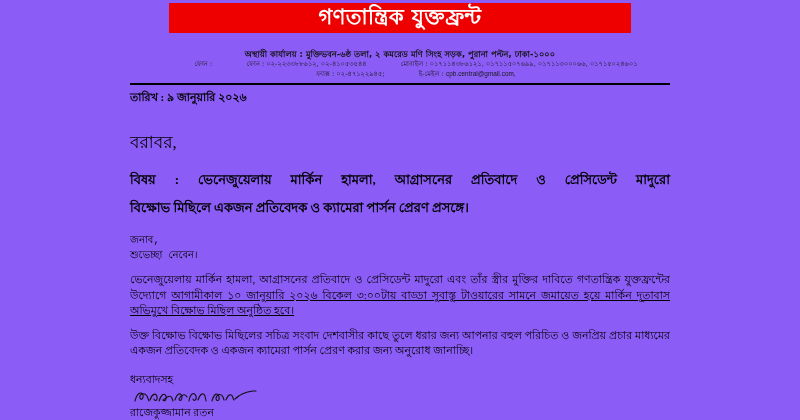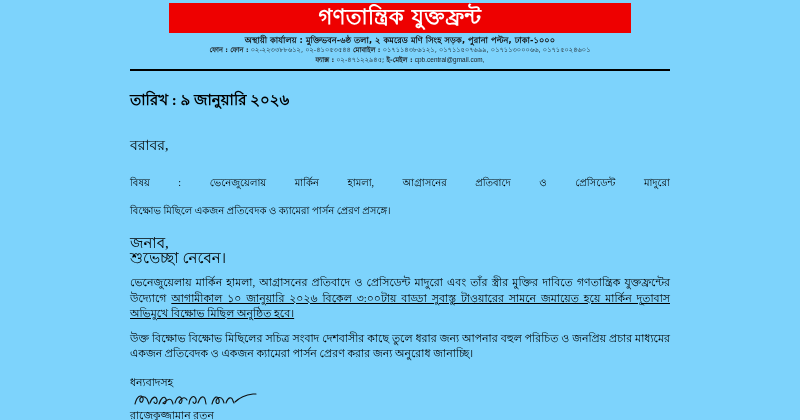--- a/index.html
+++ b/index.html
@@ -12,21 +12,21 @@
     background: #ffffff;
     font-family: "Liberation Serif", "DejaVu Serif", serif;
     color: #000000;
     overflow: hidden;
   }
 
   .page {
     position: relative;
     width: 800px;
     height: 420px;
-    background: #7dd3fc;
+    background: #8b5cf6;
     box-sizing: border-box;
   }
 
   
   .letterhead {
     padding-top: 3px;
   }
   .banner-row {
     display: flex;
     justify-content: center;
@@ -46,91 +46,93 @@
   }
 
   .addr-line {
     text-align: center;
     font-family: "DejaVu Sans", "Liberation Sans", sans-serif;
     font-weight: bold;
     font-size: 8.2px;
     line-height: 11px;
     color: #111111;
     letter-spacing: 0.1px;
-    margin-top: 2px;
+    margin-top: 16px;
   }
   .contact-line {
     text-align: center;
     font-family: "DejaVu Sans", "Liberation Sans", sans-serif;
     font-size: 6.6px;
     line-height: 9px;
     color: #1a1a1a;
     letter-spacing: 0.05px;
   }
   .contact-line .lbl {
-    font-weight: bold;
+    font-weight: normal;
+    margin-left: 32px;
   }
   .contact-line .mail {
     font-family: "Liberation Sans", sans-serif;
     font-size: 6.4px;
   }
 
   .rule {
     height: 2px;
     background: #000000;
     margin: 4px 130px 0 130px;
   }
 
   
   .content {
     padding: 0 130px 0 130px;
     font-size: 11.2px;
     line-height: 15px;
   }
 
   .date-line {
-    margin-top: 22px;
-    font-weight: bold;
-    font-size: 15px;
+    margin-top: 5px;
+    font-weight: bold;
+    font-size: 11px;
   }
 
   .recipient {
     margin-top: 20px;
     line-height: 16px;
   }
   .recipient div {
-    font-size: 14px;
+    font-size: 17px;
     margin-top: 30px;
   }
 
   .subject {
     margin-top: 19px;
-    font-weight: normal;
-    font-size: 10px;
+    font-weight: bold;
+    font-size: 13px;
     line-height: 19px;
   }
   .subject .sline {
     display: block;
     text-align: justify;
     text-align-last: justify;
   }
   .subject .sline.last {
     text-align-last: left;
     margin-top: 9px;
   }
   .subject .sline.first {
     text-align-last: justify;
   }
 
   .salutation {
     margin-top: 16px;
     line-height: 15px;
   }
   .salutation div {
-    font-size: 15px;
+    font-size: 10px;
+    font-family: Liberation Mono, monospace;
   }
 
   .para {
     margin-top: 9px;
     font-size: 10.9px;
     line-height: 15.5px;
     text-align: justify;
   }
   .para u.hl {
     font-weight: normal;

